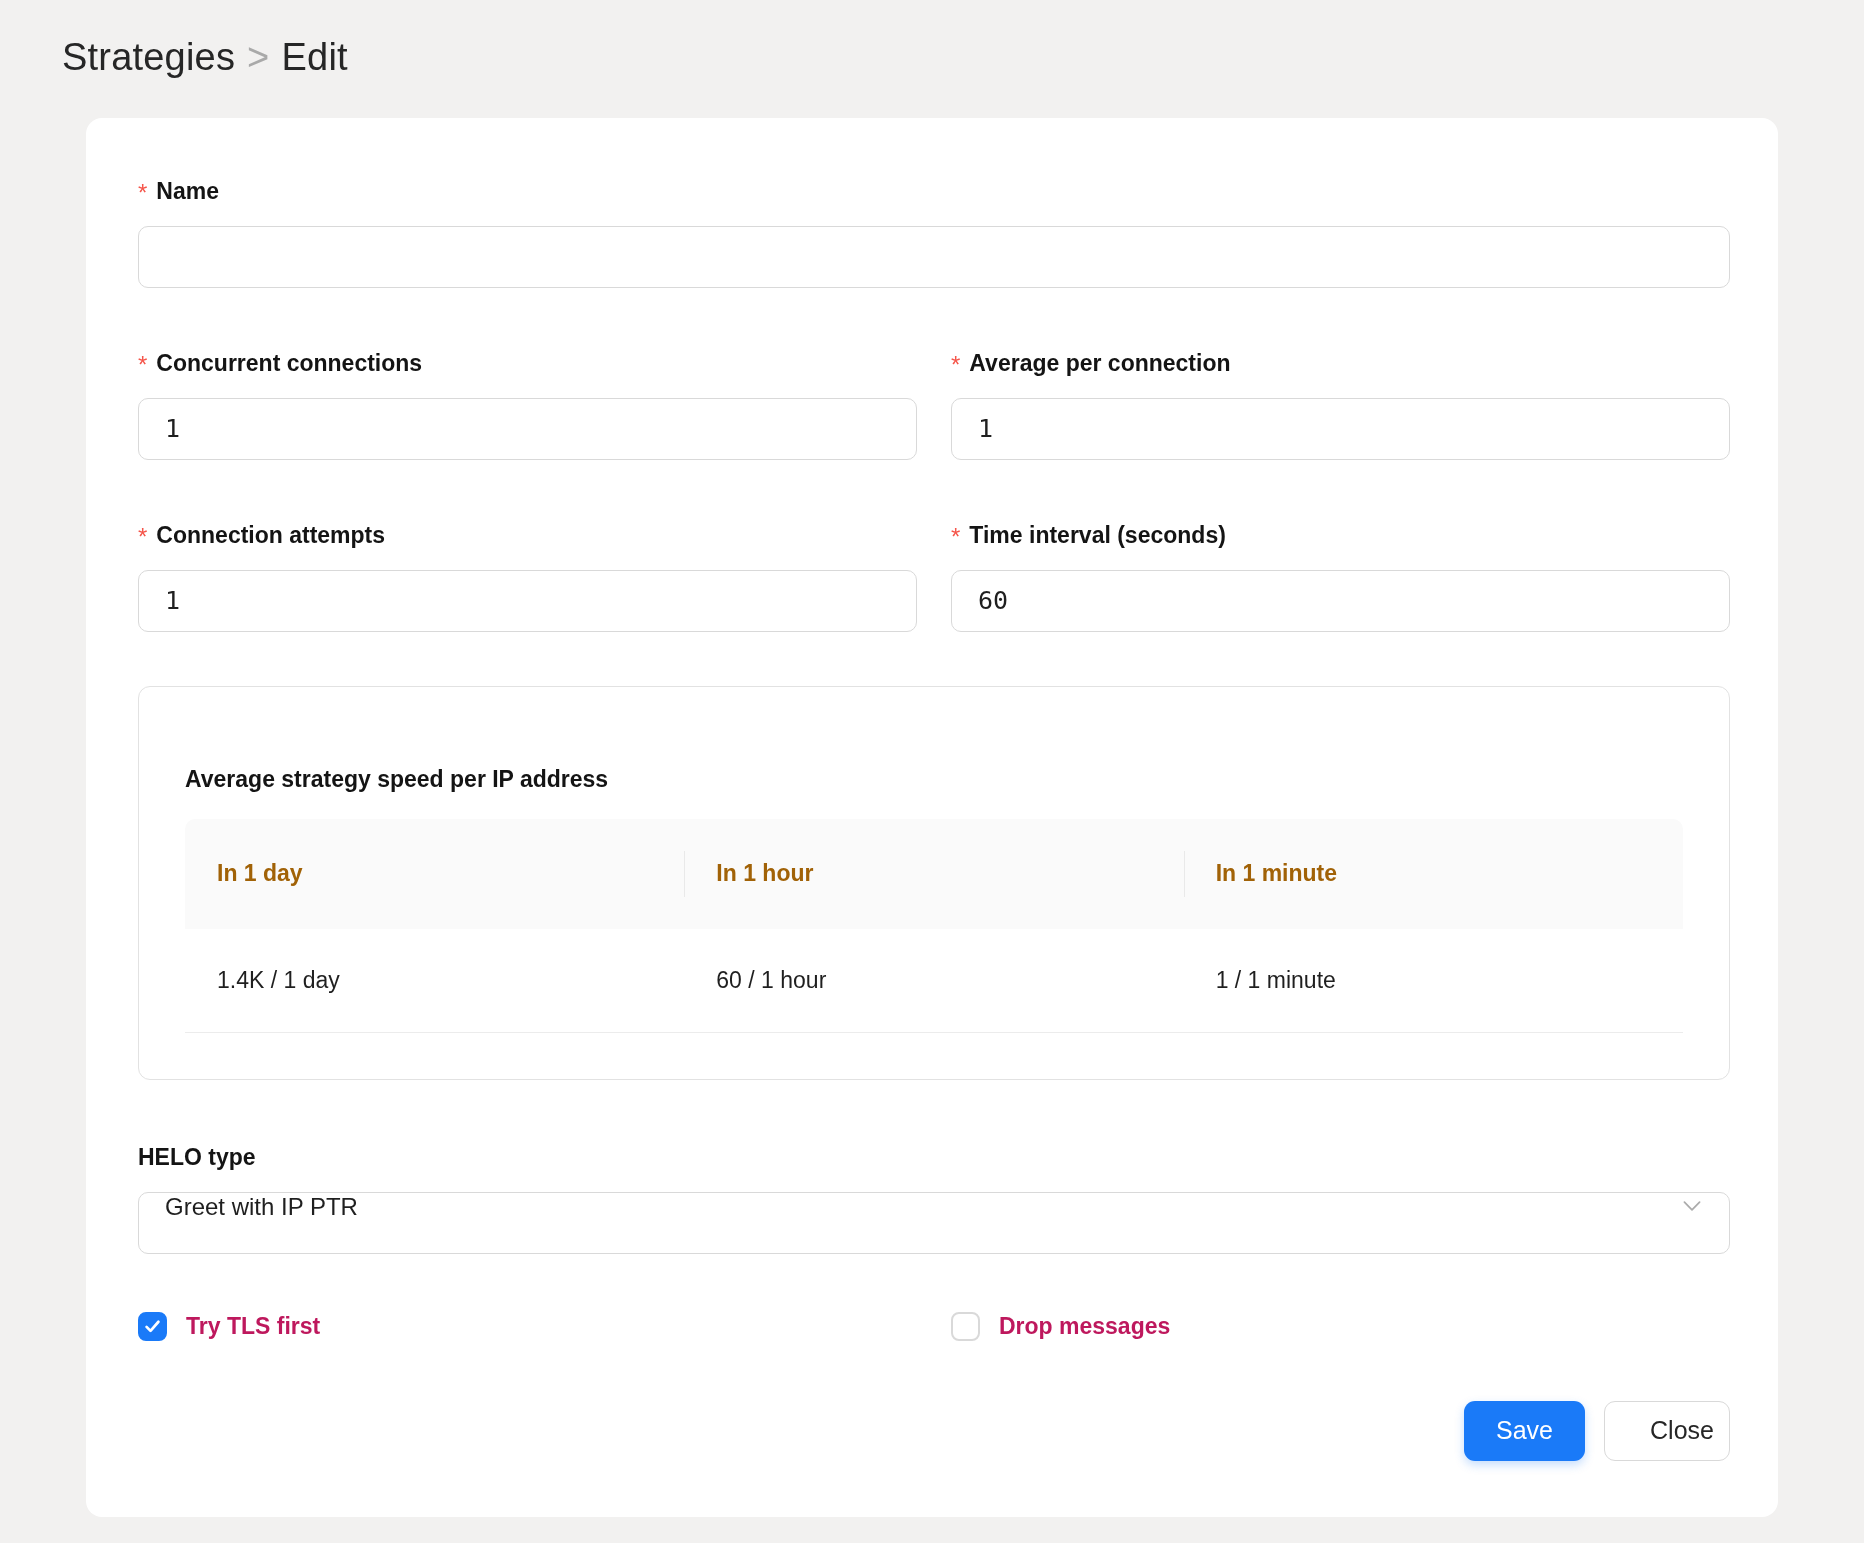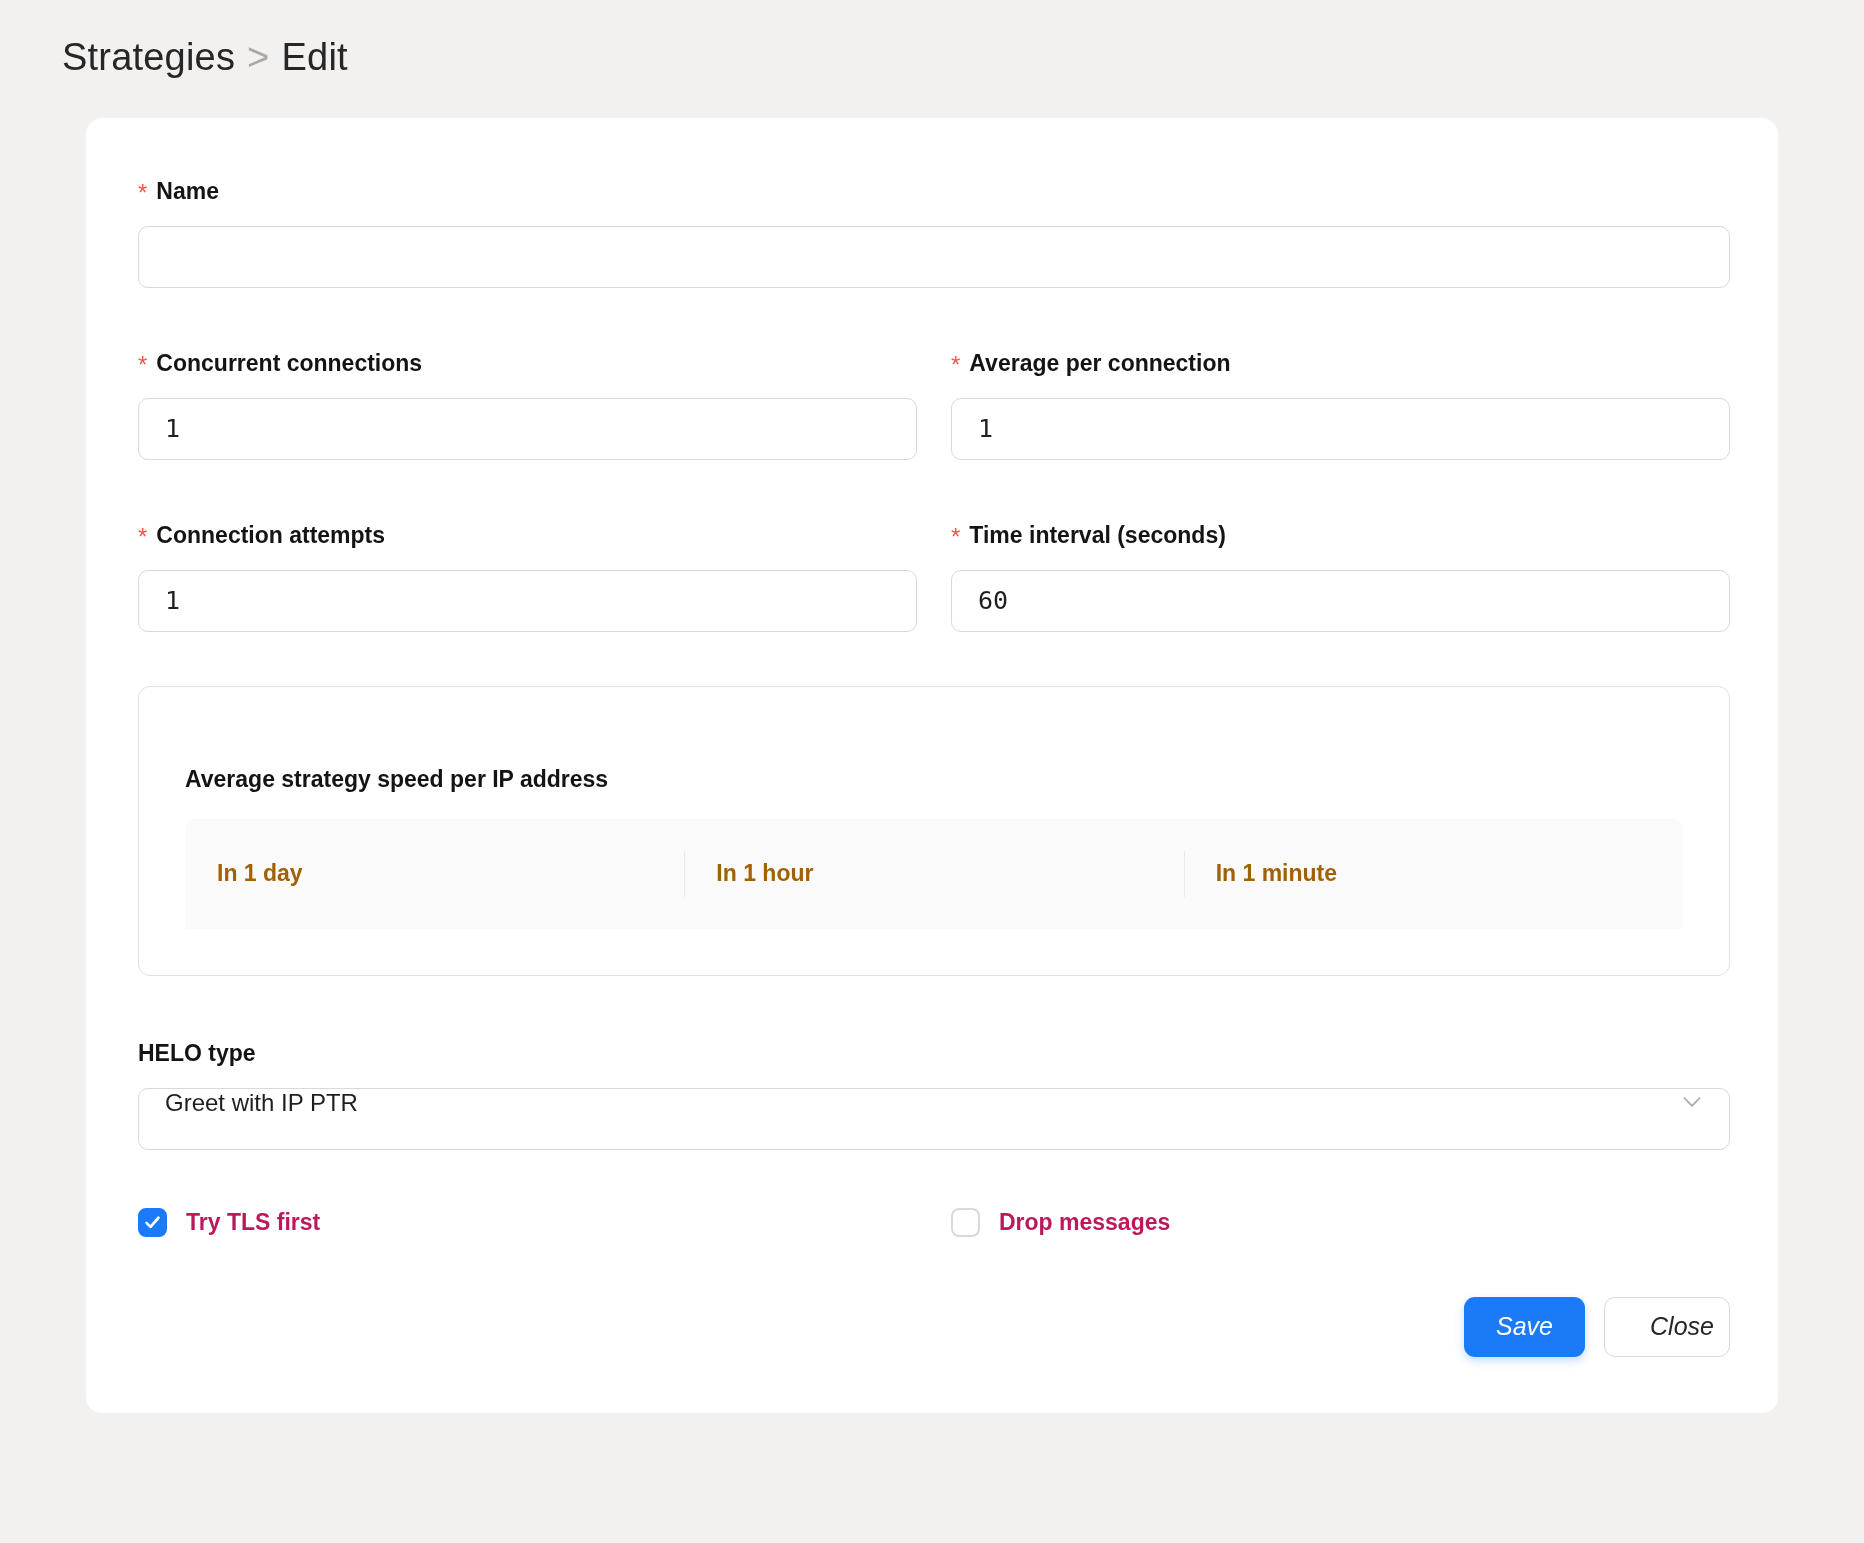--- a/index.html
+++ b/index.html
@@ -154,21 +154,20 @@
   .btn {
     height: 60px;
     border-radius: 11px;
     font-family: "Liberation Sans", sans-serif;
     font-size: 25px;
     display: flex;
     align-items: center;
     justify-content: center;
     cursor: pointer;
     border: 1px solid transparent;
-    font-style: italic;
   }
   .btn-primary {
     background: #1a7af8;
     color: #fff;
     width: 121px;
     border: none;
     box-shadow: 0 4px 10px rgba(26,122,248,.25);
   }
   .btn-default {
     background: #fff;
@@ -229,20 +228,25 @@
     </div>
   </div>
 
   <div class="panel">
     <div class="panel-title">Average strategy speed per IP address</div>
     <div class="speed-table">
       <div class="speed-head">
         <div class="cell">In 1 day</div>
         <div class="cell">In 1 hour</div>
         <div class="cell">In 1 minute</div>
+      </div>
+      <div class="speed-body">
+        <div class="cell">1.4K / 1 day</div>
+        <div class="cell">60 / 1 hour</div>
+        <div class="cell">1 / 1 minute</div>
       </div>
     </div>
   </div>
 
   <div class="field">
     <div class="field-label helo-label">
       <span>HELO type</span>
     </div>
     <div class="select">
       <span class="select-value">Greet with IP PTR</span>

